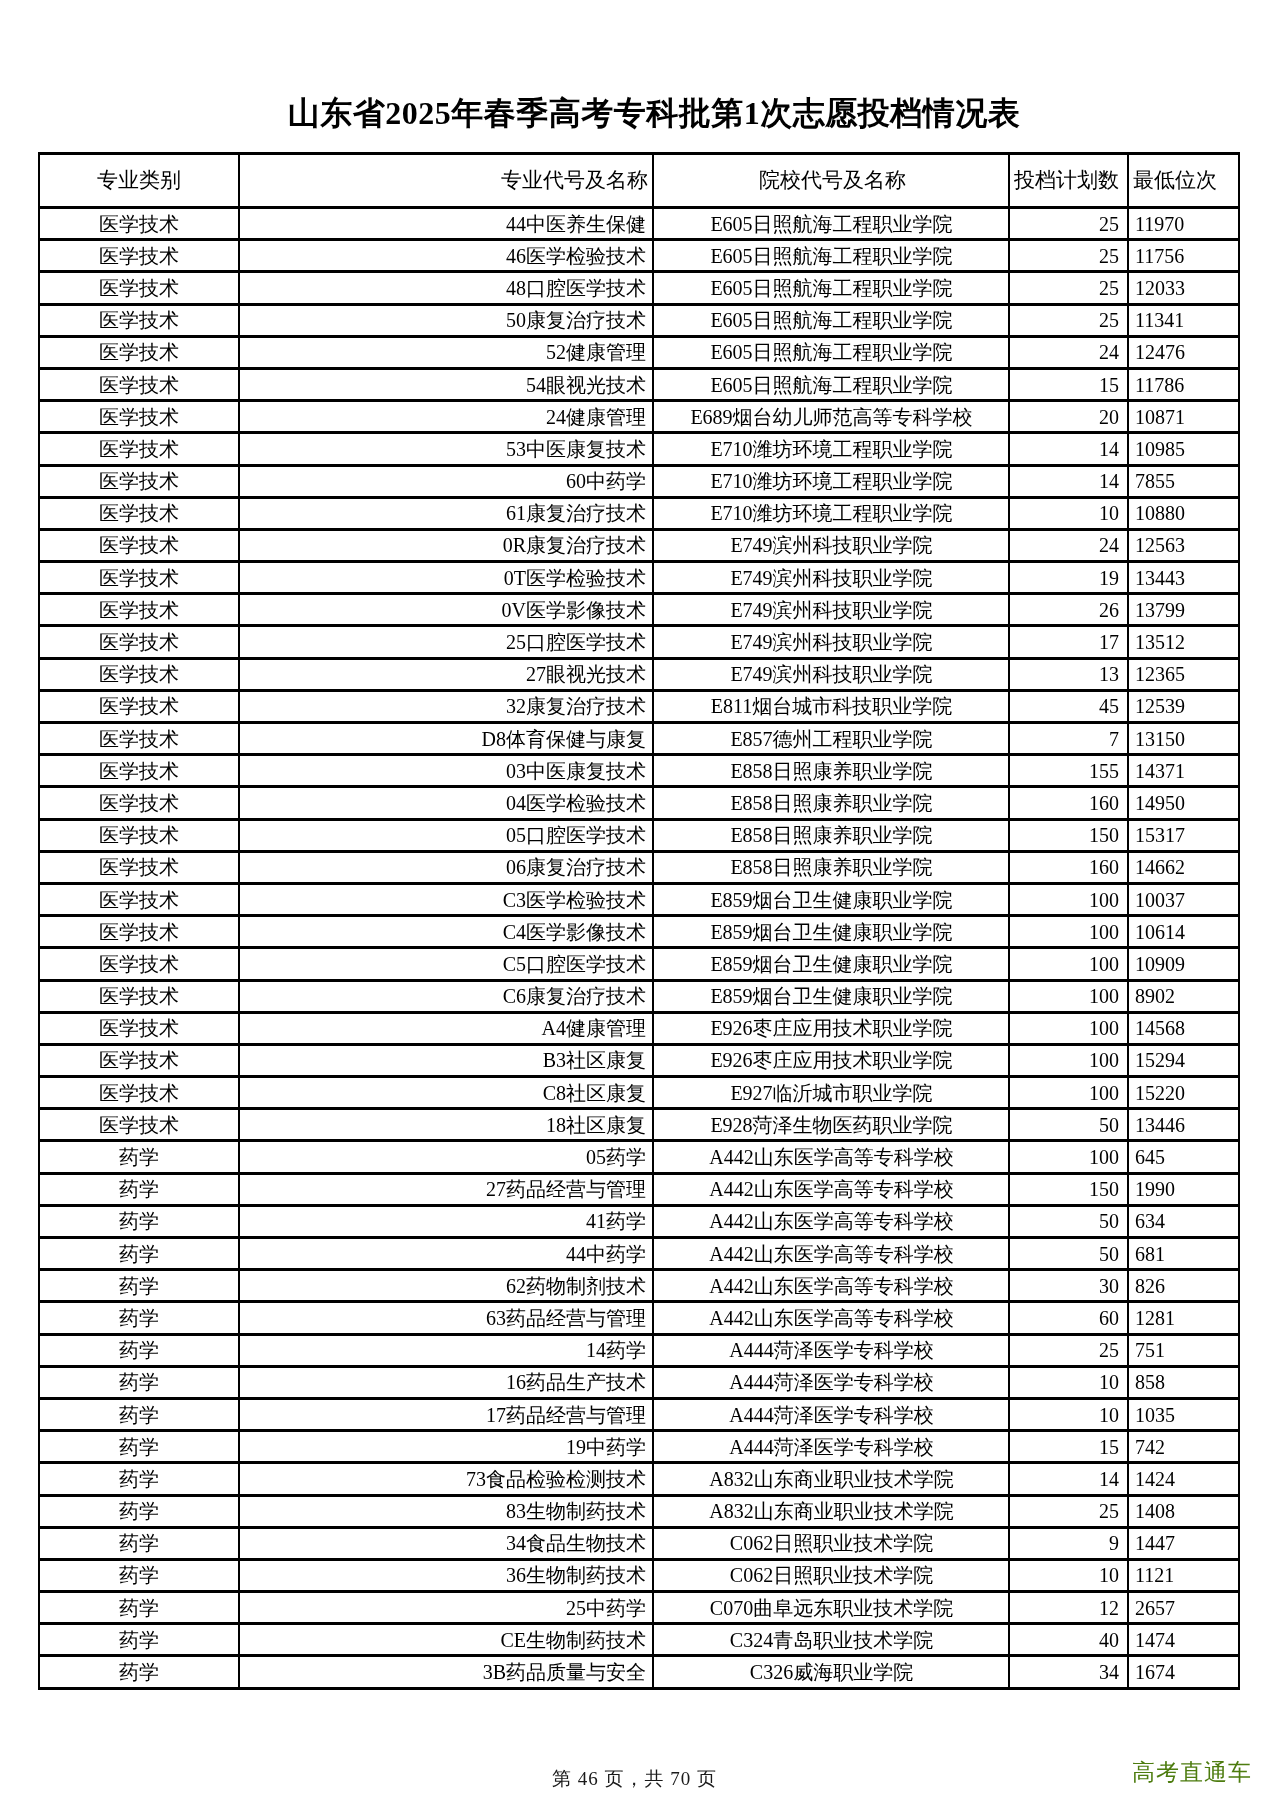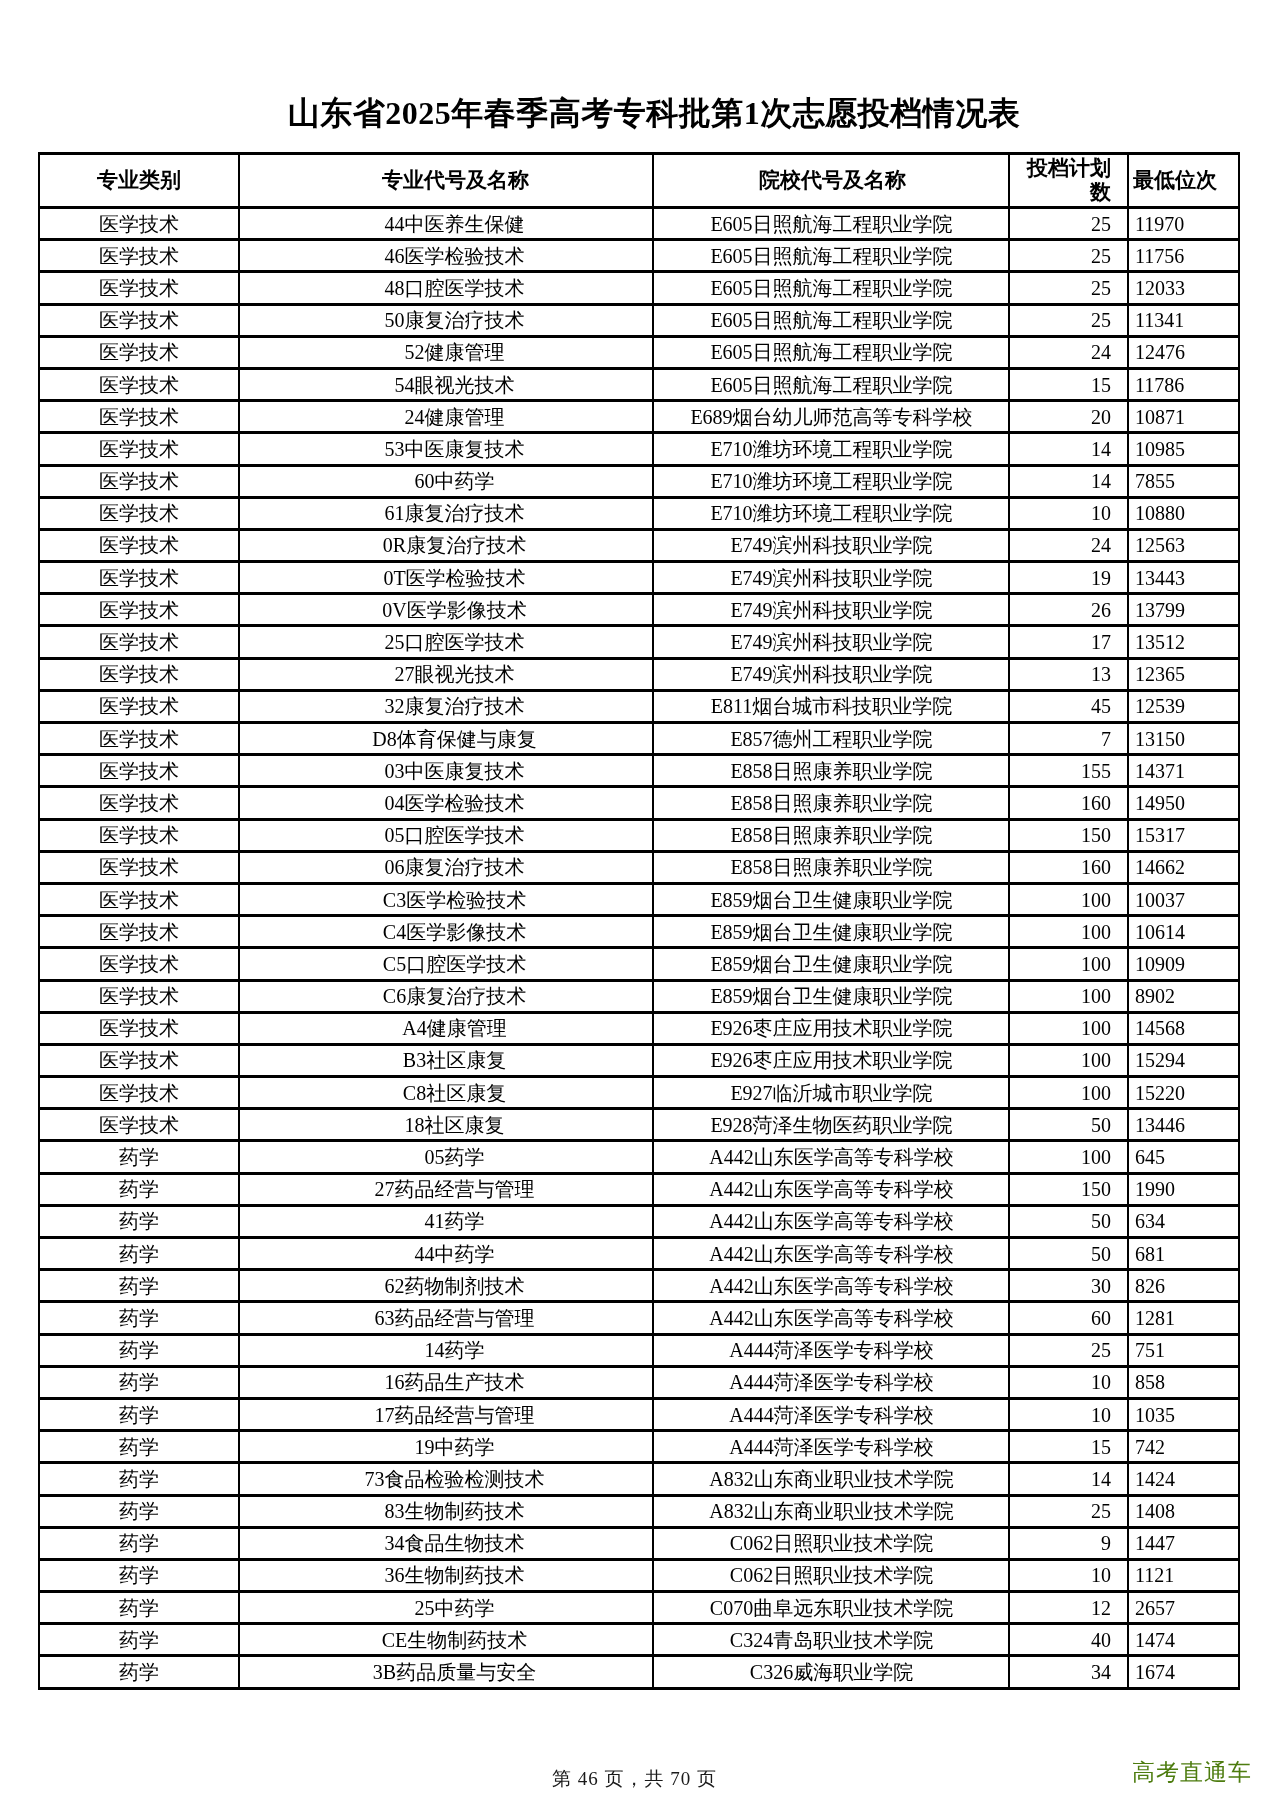--- a/index.html
+++ b/index.html
@@ -34,36 +34,36 @@
     border-top: 3px solid #000;
     border-bottom: 3px solid #000;
     padding: 0 6px;
     overflow: hidden;
     vertical-align: middle;
     background: #fff;
   }
   table.adm thead th {
     height: 51px;
     font-size: 21px;
-    font-weight: bold;
+    font-weight: normal;
     text-align: center;
     line-height: 1.12;
     white-space: normal;
     padding: 0 4px;
   }
   table.adm tbody td {
     height: 29.2px;
     font-size: 20px;
     white-space: nowrap;
     line-height: 1;
   }
   table.adm .c0 { text-align: center; }
-  table.adm .c1 { text-align: center; padding-left: 23px; }
+  table.adm .c1 { text-align: right; padding-left: 23px; }
   table.adm .c2 { text-align: center; padding-left: 7px; }
-  table.adm .c3 { text-align: right; padding-right: 16px; }
+  table.adm .c3 { text-align: right; padding-right: 8px; }
   table.adm .c4 { text-align: left; padding-right: 8px; }
   .page-number {
     position: absolute;
     top: 1766px; left: 0;
     width: 1269px;
     text-align: center;
     font-size: 19px;
     letter-spacing: 1px;
     color: #1a1a1a;
   }

